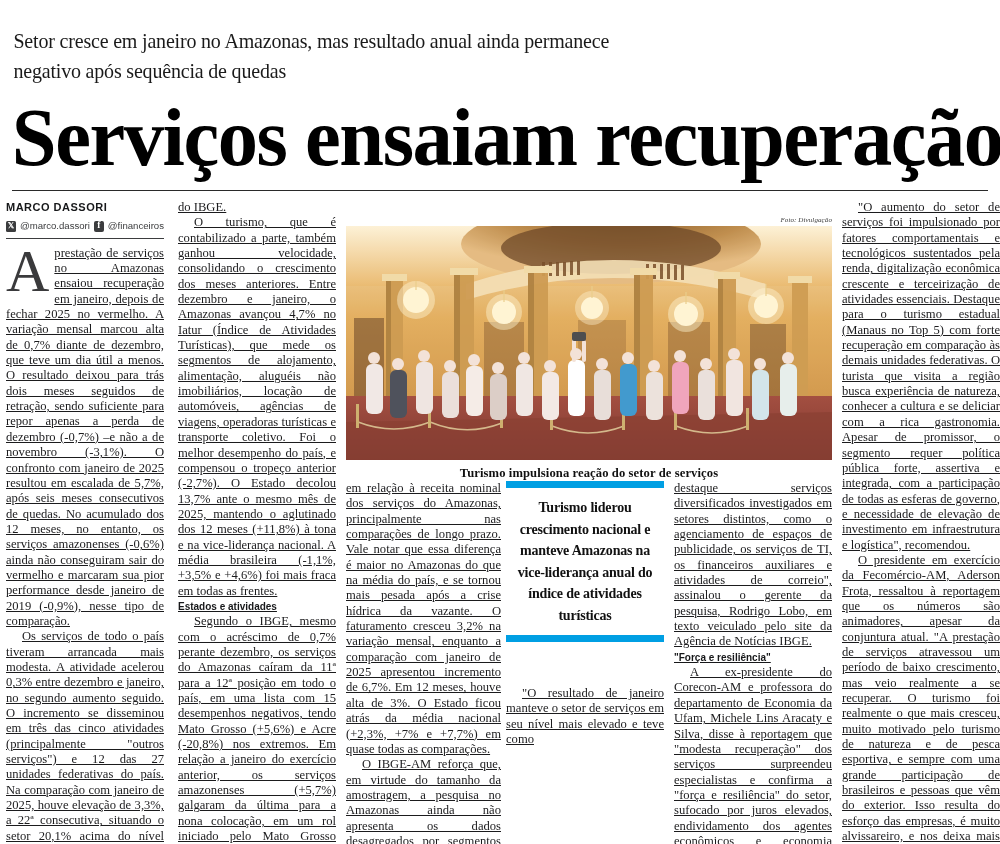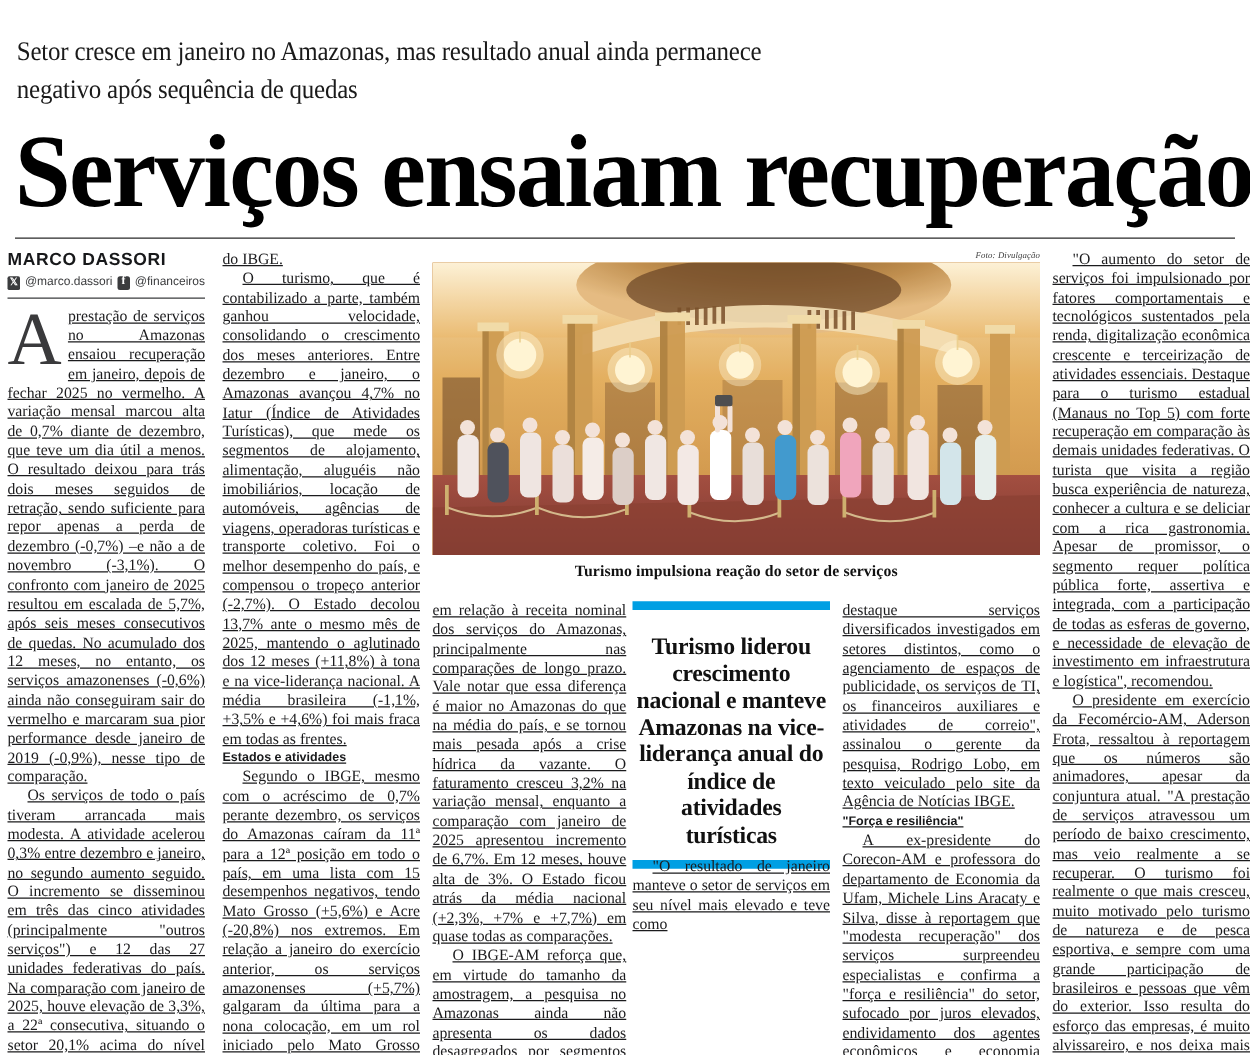--- a/index.html
+++ b/index.html
@@ -82,21 +82,21 @@
   #col2 { left: 172px; width: 158px; }
   #col3 { left: 340px; width: 155px; top: 281px; }
   #col4 { left: 500px; width: 158px; top: 486px; }
   #col5 { left: 668px; width: 158px; top: 281px; }
   #col6 { left: 836px; width: 158px; }
 
   
   .byline-name {
     font-family: "Liberation Sans", sans-serif;
     font-weight: bold;
-    font-size: 14px;
+    font-size: 11px;
     letter-spacing: 0.5px;
     color: #17181a;
     margin-bottom: 3px;
   }
   .byline-social {
     display: flex;
     align-items: center;
     gap: 4px;
     font-family: "Liberation Sans", sans-serif;
     font-size: 9.6px;
@@ -143,21 +143,21 @@
     color: #17181a;
     margin: 9px 0 4px 0;
     text-indent: 0 !important;
     text-align: left;
   }
 
   
   .photo-block {
     position: absolute;
     left: 340px;
-    top: 0px;
+    top: 16px;
     width: 486px;
   }
   .photo-credit {
     font-family: "Liberation Serif", serif;
     font-style: italic;
     font-size: 7px;
     color: #3c3c3c;
     text-align: right;
     margin-bottom: 2px;
     letter-spacing: 0.1px;
@@ -188,27 +188,26 @@
     width: 158px;
   }
   .pq-bar {
     height: 7px;
     background: #009fe3;
     width: 100%;
   }
   .pq-text {
     font-family: "Liberation Serif", "DejaVu Serif", serif;
     font-weight: bold;
-    font-size: 19px;
+    font-size: 14px;
     line-height: 21.5px;
     text-align: center;
     color: #111;
     padding: 9px 2px 9px 2px;
     letter-spacing: -0.2px;
-    margin-top: 10px;
   }
   .pq-bar-bottom {
     height: 7px;
     background: #009fe3;
     width: 100%;
   }
 </style>
 </head>
 <body>
 

